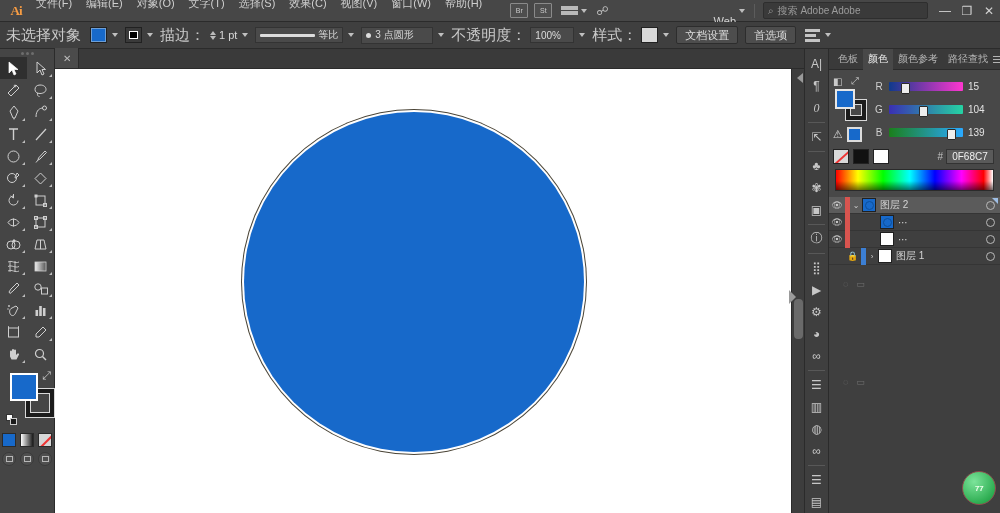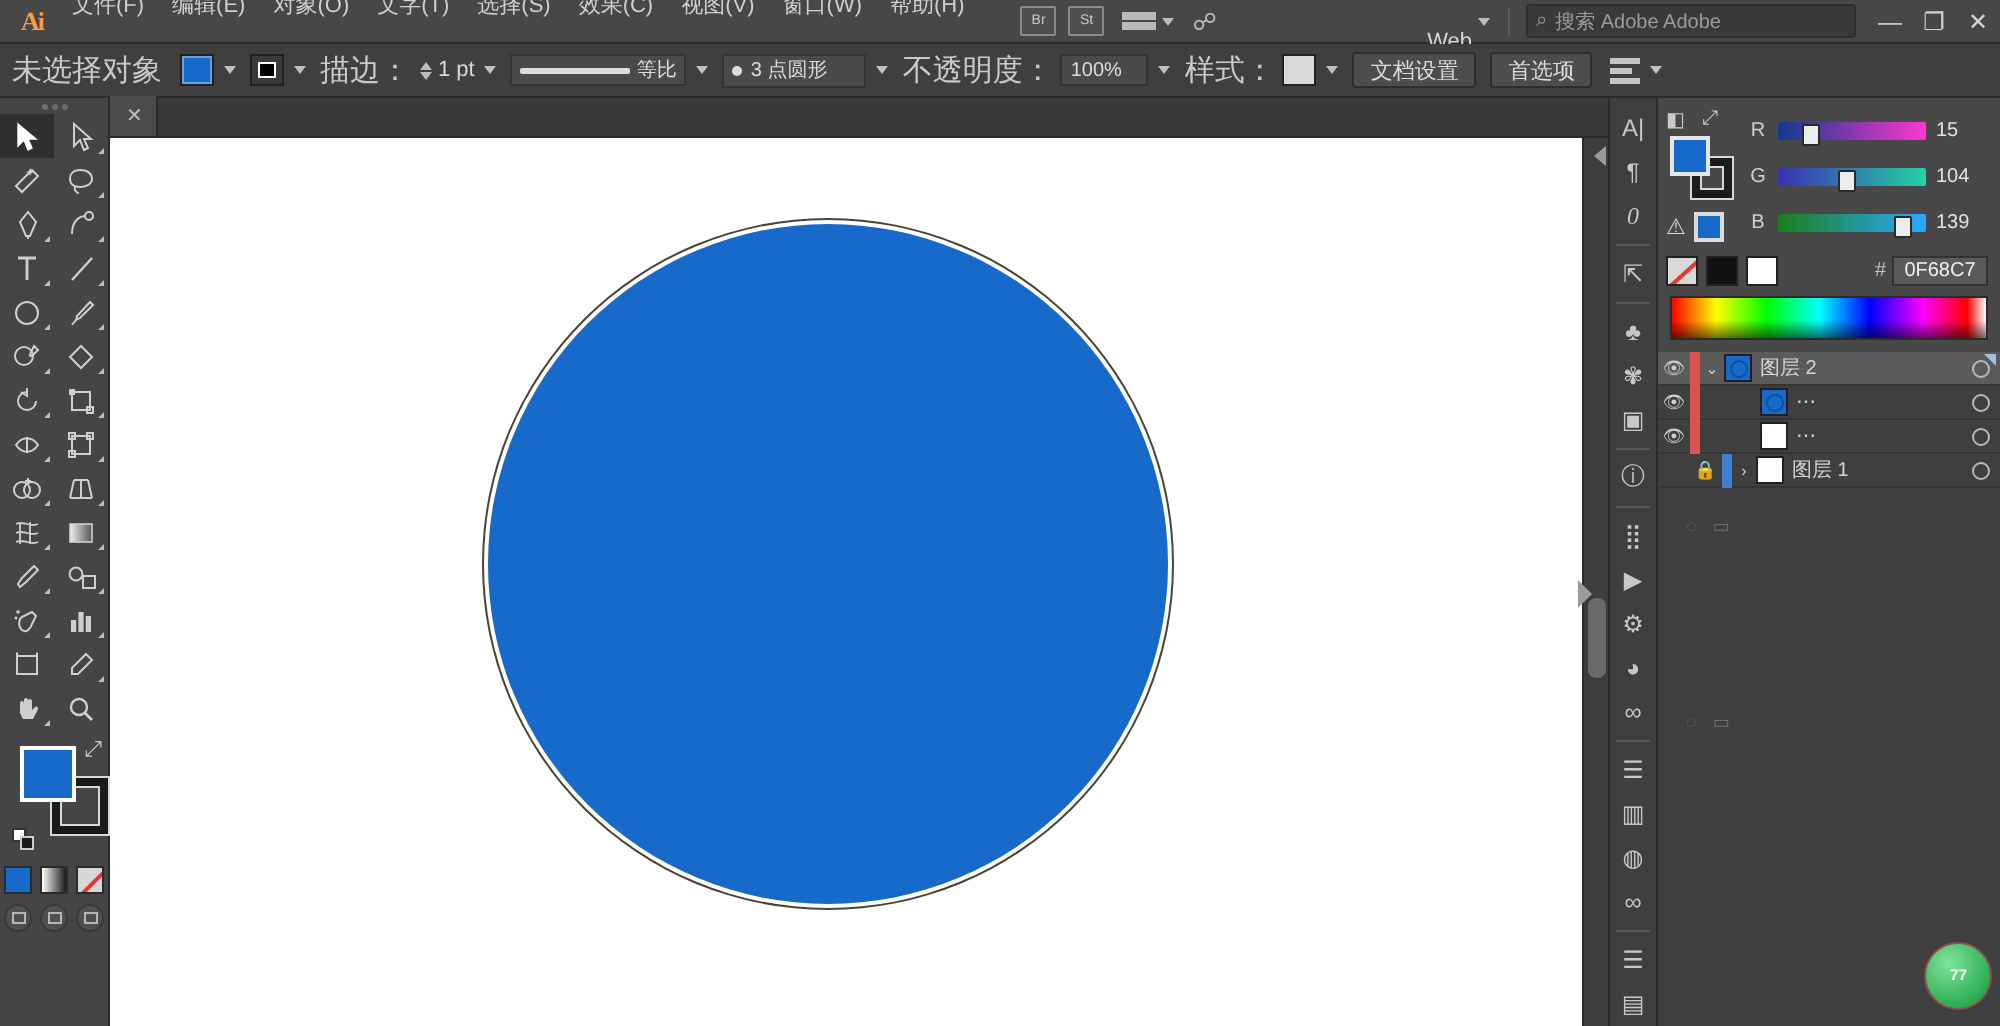--- a/index.html
+++ b/index.html
@@ -698,20 +698,31 @@
     <div class="rail-ico">▥</div>
     <div class="rail-ico">◍</div>
     <div class="rail-ico">∞</div>
     <div class="rail-div"></div>
     <div class="rail-ico">☰</div>
     <div class="rail-ico">▤</div>
   </div>
 
   <div class="panels">
 
+    <div class="pan-tabs">
+      <div class="pan-tab">色板</div>
+      <div class="pan-tab active">颜色</div>
+      <div class="pan-tab">颜色参考</div>
+      <div class="pan-tab">路径查找</div>
+      <div class="pan-menu">
+          <i></i>
+          <i></i>
+          <i></i>
+        </div>
+    </div>
 
     <div class="colorpanel">
       <div class="cp-top">
         <div class="cp-left">
           <div class="cp-icn1">◧</div>
           <div class="cp-icn2">⤢</div>
           <div class="cp-fs">
             <div class="cp-stroke"></div>
             <div class="cp-fill"></div>
           </div>

